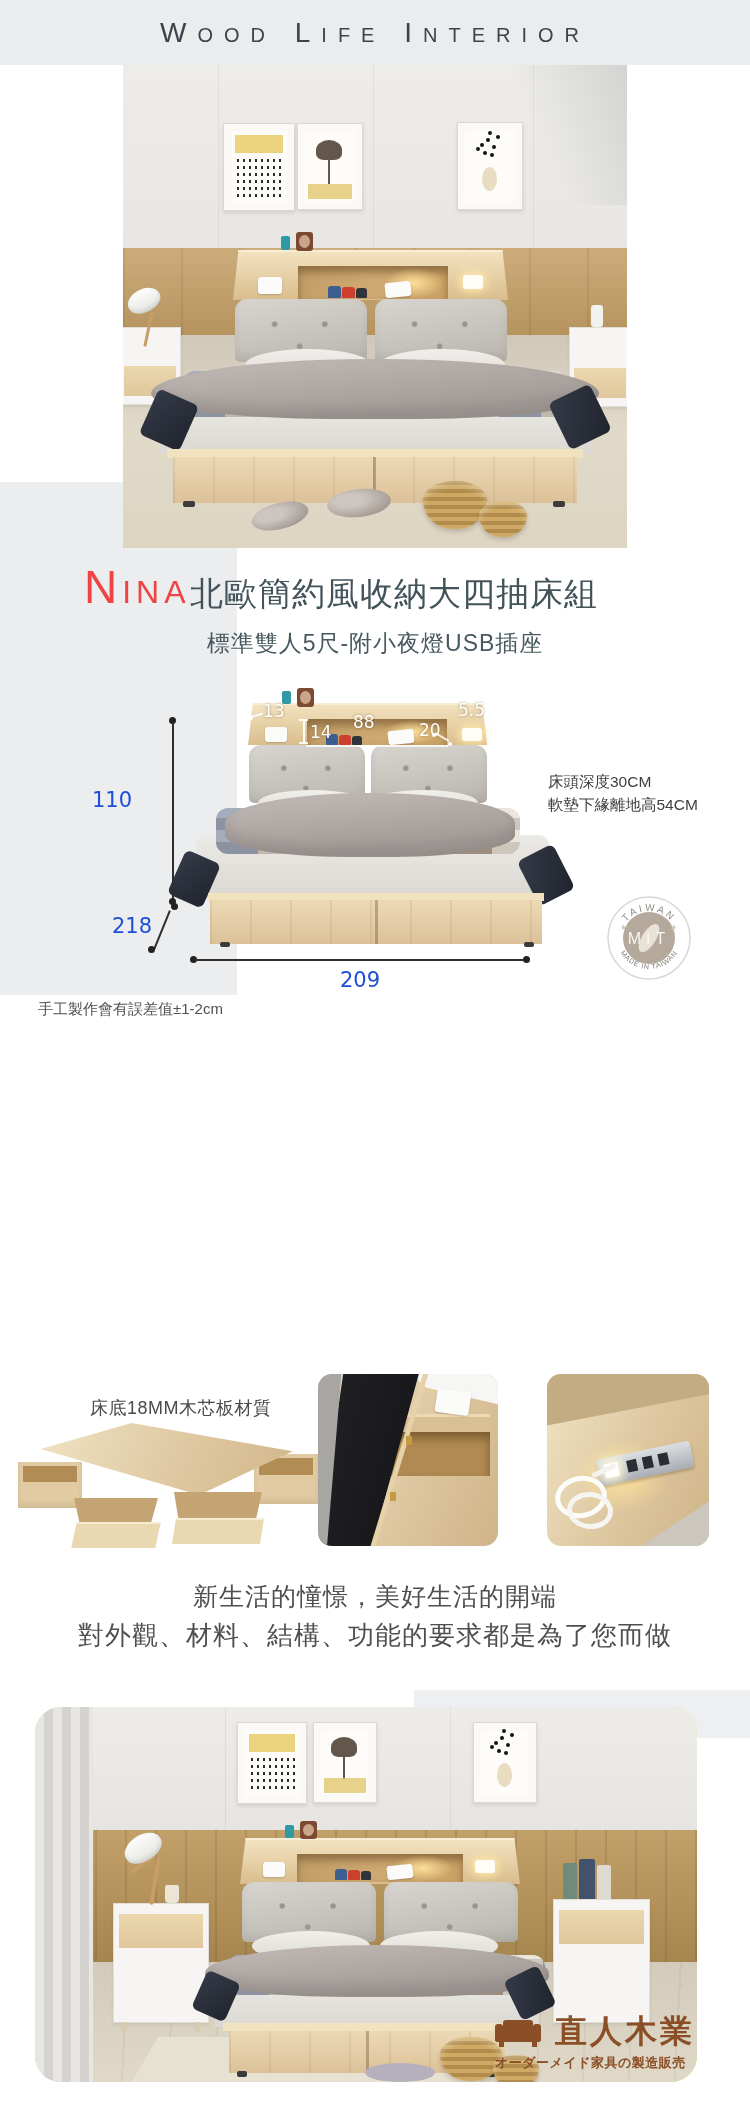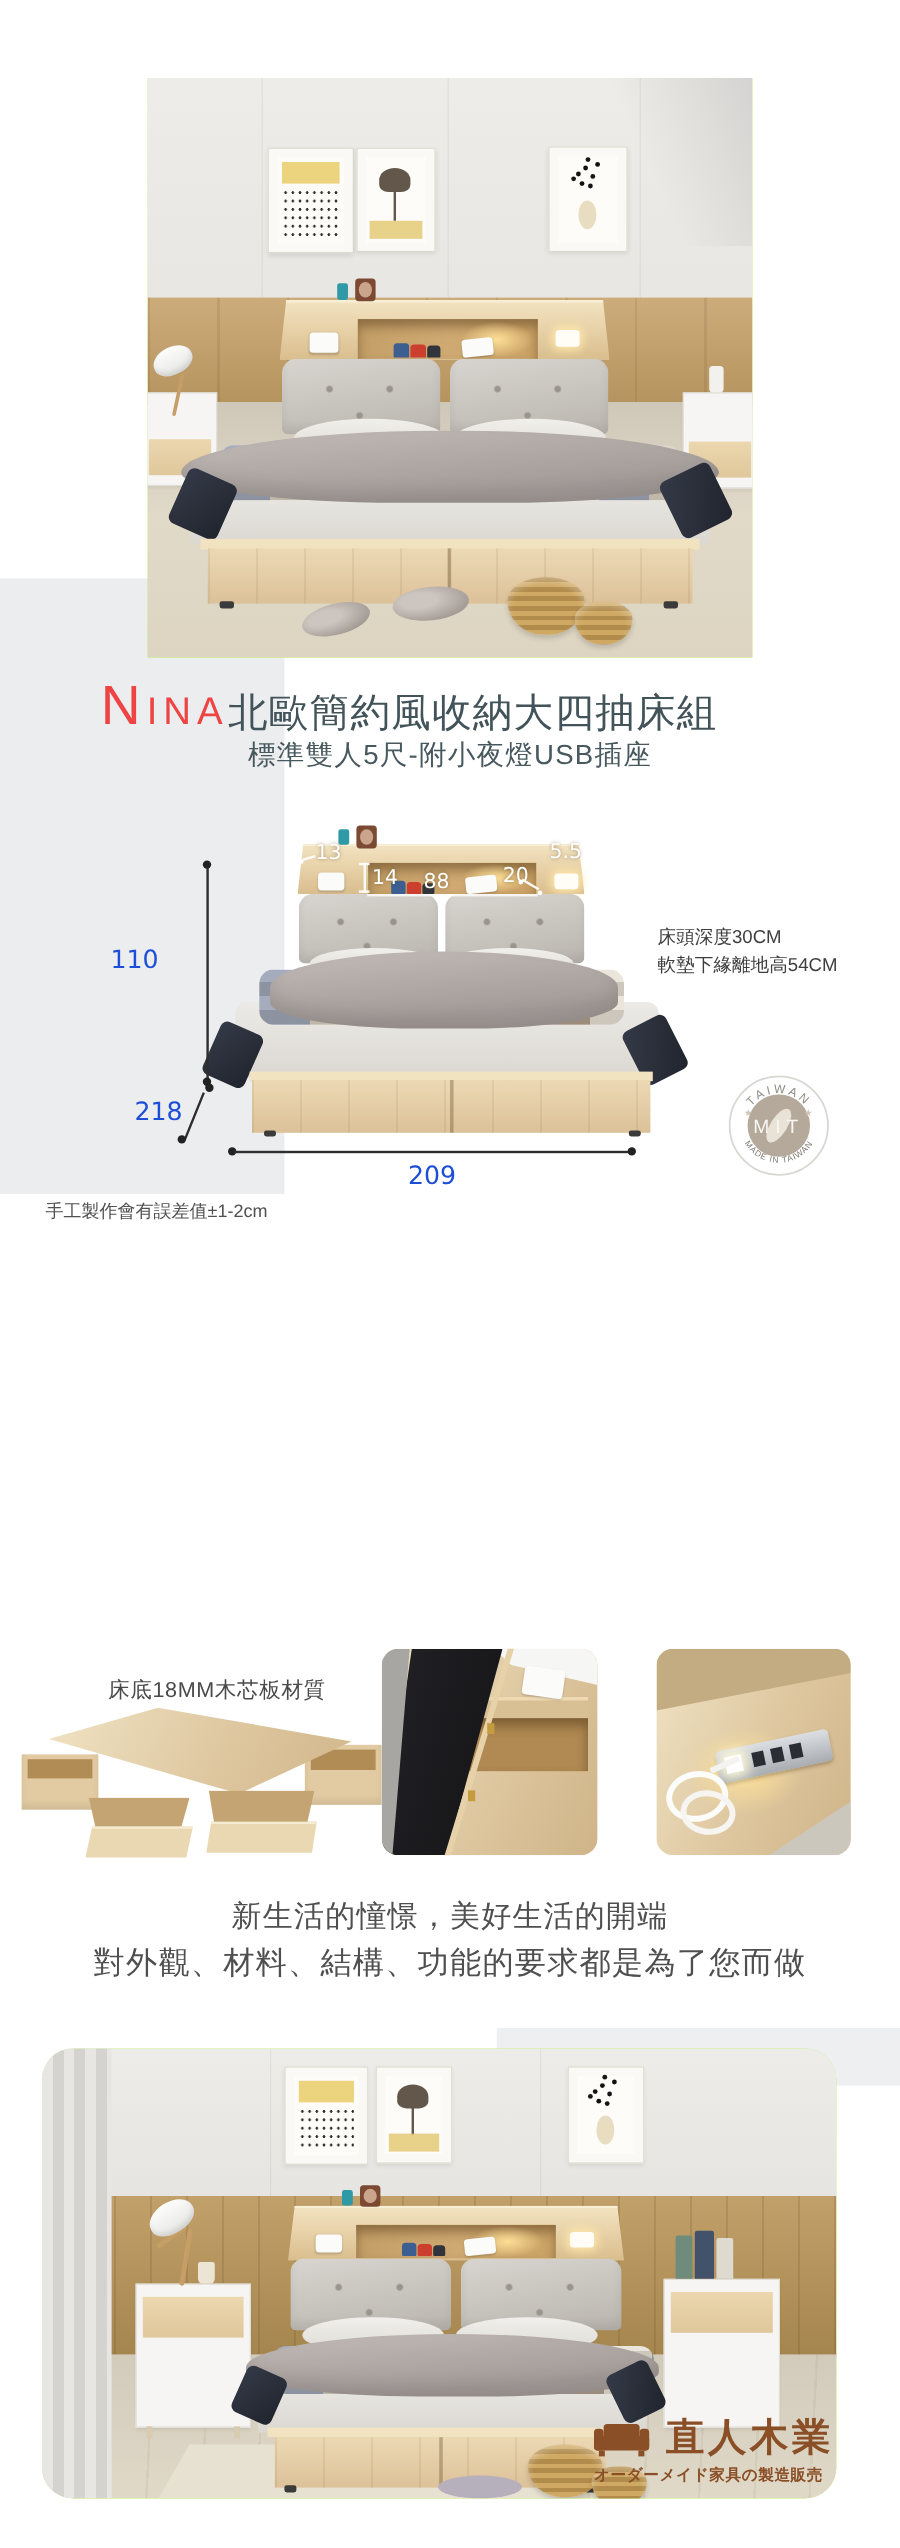--- a/index.html
+++ b/index.html
@@ -105,20 +105,23 @@
   .title-cn{font-size:33px;font-weight:500;color:#42535a;letter-spacing:1px;}
   .title-sub{font-size:23px;font-weight:400;color:#47585e;letter-spacing:1px;text-align:center;}
   .tol{font-size:15px;color:#515151;}
   svg text{font-family:"Liberation Sans","DejaVu Sans",sans-serif;}
 </style>
 </head>
 <body>
 
 <div class="page">
 
+  <header class="topbar">
+    <span class="brandtxt">Wood Life Interior</span>
+  </header>
 
   <div class="a graypanel" style="left:0;top:482px;width:237px;height:513px;"></div>
 
   <div class="a photo" style="left:123px;top:65px;width:504px;height:483px;">
     <div class="a wall" style="left:0;top:0;width:504px;height:270px;"></div>
     <div class="a seam" style="left:95px;top:0;height:183px;"></div>
     <div class="a seam" style="left:250px;top:0;height:183px;"></div>
     <div class="a seam" style="left:410px;top:0;height:183px;"></div>
     <div class="a shade-tr" style="left:250px;top:0;width:254px;height:140px;"></div>
     <div class="a wainscot" style="left:0;top:183px;width:504px;height:90px;"></div>
@@ -183,21 +186,21 @@
     <div class="a foot" style="left:430px;top:436px;width:12px;height:6px;"></div>
 
     <div class="a slipper" style="left:128px;top:438px;width:58px;height:26px;transform:rotate(-14deg);"></div>
     <div class="a slipper" style="left:204px;top:424px;width:64px;height:28px;transform:rotate(-6deg);"></div>
     <div class="a basket" style="left:300px;top:416px;width:64px;height:48px;"></div>
     <div class="a basket" style="left:356px;top:436px;width:48px;height:36px;"></div>
   </div>
 
   <div class="a title-nina" style="left:84px;top:560px;">Nina</div>
   <div class="a title-cn" style="left:190px;top:572px;">北歐簡約風收納大四抽床組</div>
-  <div class="a title-sub" style="left:160px;top:614px;width:430px;">標準雙人5尺-附小夜燈USB插座</div>
+  <div class="a title-sub" style="left:160px;top:628px;width:430px;">標準雙人5尺-附小夜燈USB插座</div>
 
   <div class="a" style="left:30px;top:690px;width:690px;height:345px;">
 
     <div class="a hshelf" style="left:218px;top:13px;width:239px;height:42px;"></div>
     <div class="a pencup" style="left:252px;top:1px;width:9px;height:13px;"></div>
     <div class="a clockbx" style="left:267px;top:-2px;width:17px;height:19px;">
         <div class="clockface"></div>
       </div>
     <div class="a niche" style="left:277px;top:29px;width:140px;height:26px;">
       <div class="a glow" style="left:78px;top:1px;width:56px;height:24px;"></div>
@@ -225,21 +228,21 @@
     <div class="a foot" style="left:494px;top:252px;width:10px;height:5px;"></div>
 
     <div class="a wdot" style="left:219px;top:26px;width:4px;height:4px;"></div>
     <div class="a wline" style="left:222px;top:24px;width:11px;height:2px;transform:rotate(-16deg);"></div>
     <div class="a wlab" style="left:233px;top:11px;">13</div>
     <div class="a wlab" style="left:428px;top:10px;">5.5</div>
     <div class="a wline" style="left:273px;top:29px;width:2px;height:25px;"></div>
     <div class="a wline" style="left:269px;top:29px;width:9px;height:2px;"></div>
     <div class="a wline" style="left:269px;top:52px;width:9px;height:2px;"></div>
     <div class="a wlab" style="left:280px;top:32px;">14</div>
-    <div class="a wlab" style="left:323px;top:35px;text-align:right;">88</div>
+    <div class="a wlab" style="left:323px;top:22px;text-align:right;">88</div>
     <div class="a wlab" style="left:389px;top:30px;">20</div>
     <div class="a wline" style="left:276px;top:55px;width:142px;height:2px;opacity:.85;"></div>
     <div class="a wline" style="left:404px;top:46px;width:16px;height:2px;transform:rotate(30deg);"></div>
     <div class="a wdot" style="left:402px;top:43px;width:4px;height:4px;"></div>
     <div class="a wdot" style="left:418px;top:52px;width:4px;height:4px;"></div>
 
     <div class="a dimdot" style="left:139px;top:27px;width:7px;height:7px;"></div>
     <div class="a dimline" style="left:142px;top:33px;width:2px;height:176px;"></div>
     <div class="a dimdot" style="left:139px;top:208px;width:7px;height:7px;"></div>
     <div class="a dimtxt" style="left:62px;top:98px;">110</div>

